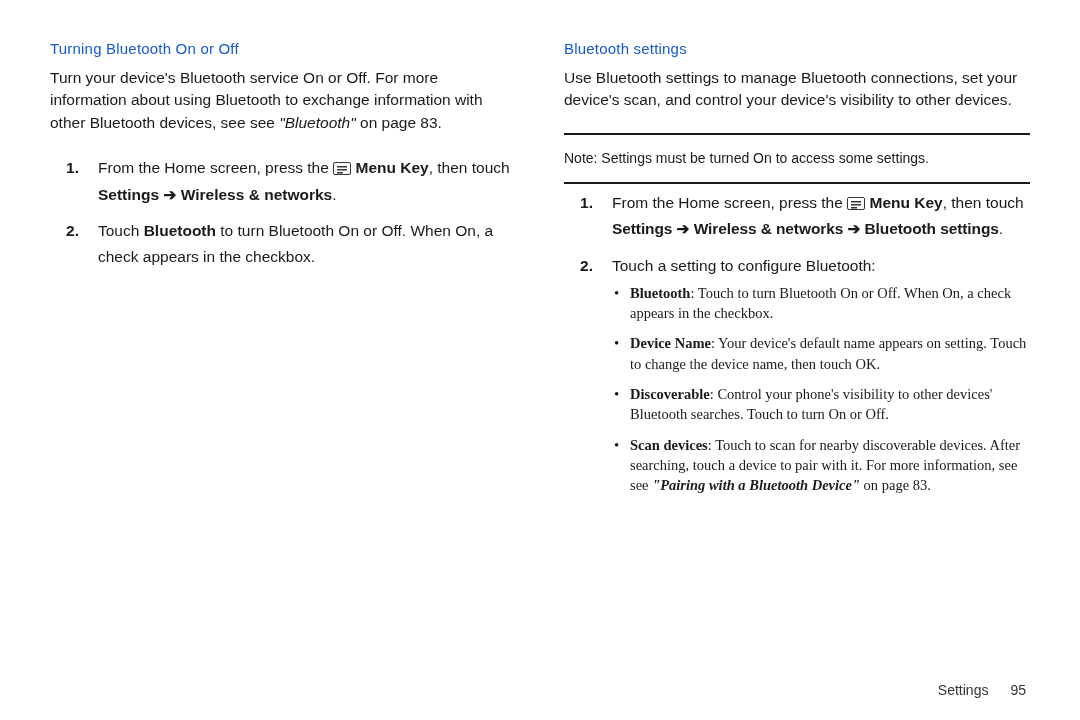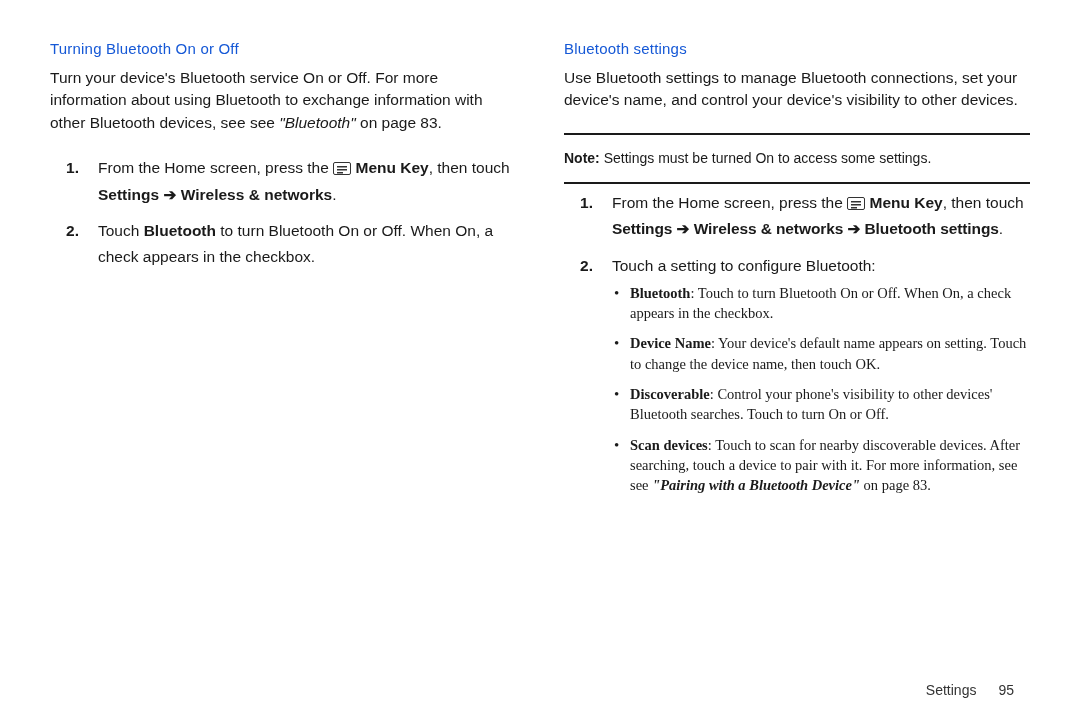--- a/index.html
+++ b/index.html
@@ -61,42 +61,42 @@
       #fff;
   }
   .hr-heavy{
     border:none;border-top:2px solid #1a1a1a;
     margin:14px 0 6px 0;
   }
   .note-line{
     font-size:14px;
     line-height:1.35;
   }
-  .note-line b{font-weight:700;}
+  .note-line b{font-weight:400;}
   ul.sub{
     list-style:none;
     padding:0;margin:4px 0 0 0;
   }
   ul.sub>li{
     position:relative;
     padding-left:18px;
     font-size:14.5px;
     line-height:1.4;
     margin-bottom:10px;
     font-family:Liberation Serif, serif;
   }
   ul.sub>li::before{
     content:"•";
     position:absolute;
     left:2px;top:0;
     font-size:15px;
   }
   .footer{
     position:absolute;
-    right:66px;bottom:22px;
+    right:54px;bottom:22px;
     font-size:14px;
     color:#333;
   }
   .footer .chap{margin-right:22px;}
   b{font-weight:700;}
   .narrow{letter-spacing:-.1px;}
 </style>
 </head>
 <body>
 
@@ -115,21 +115,21 @@
           <b>Menu Key</b><span>, then touch </span><b>Settings ➔ Wireless &amp; networks</b><span>.</span>
         </li>
         <li>
           <span>Touch </span><b>Bluetooth</b><span> to turn Bluetooth On or Off. When On, a check appears in the checkbox.</span>
         </li>
       </ol>
     </div>
 
     <div class="col">
       <h3 class="section-head">Bluetooth settings</h3>
-      <p class="body-text">Use Bluetooth settings to manage Bluetooth connections, set your device's name, and control your device's visibility to other devices.</p>
+      <p class="body-text">Use Bluetooth settings to manage Bluetooth connections, set your device's scan, and control your device's visibility to other devices.</p>
 
       <hr class="hr-heavy">
       <p class="note-line">
         <b>Note:</b><span> Settings must be turned On to access some settings.</span>
       </p>
       <hr class="hr-heavy">
 
       <ol class="steps">
         <li>
           <span>From the Home screen, press the </span>

